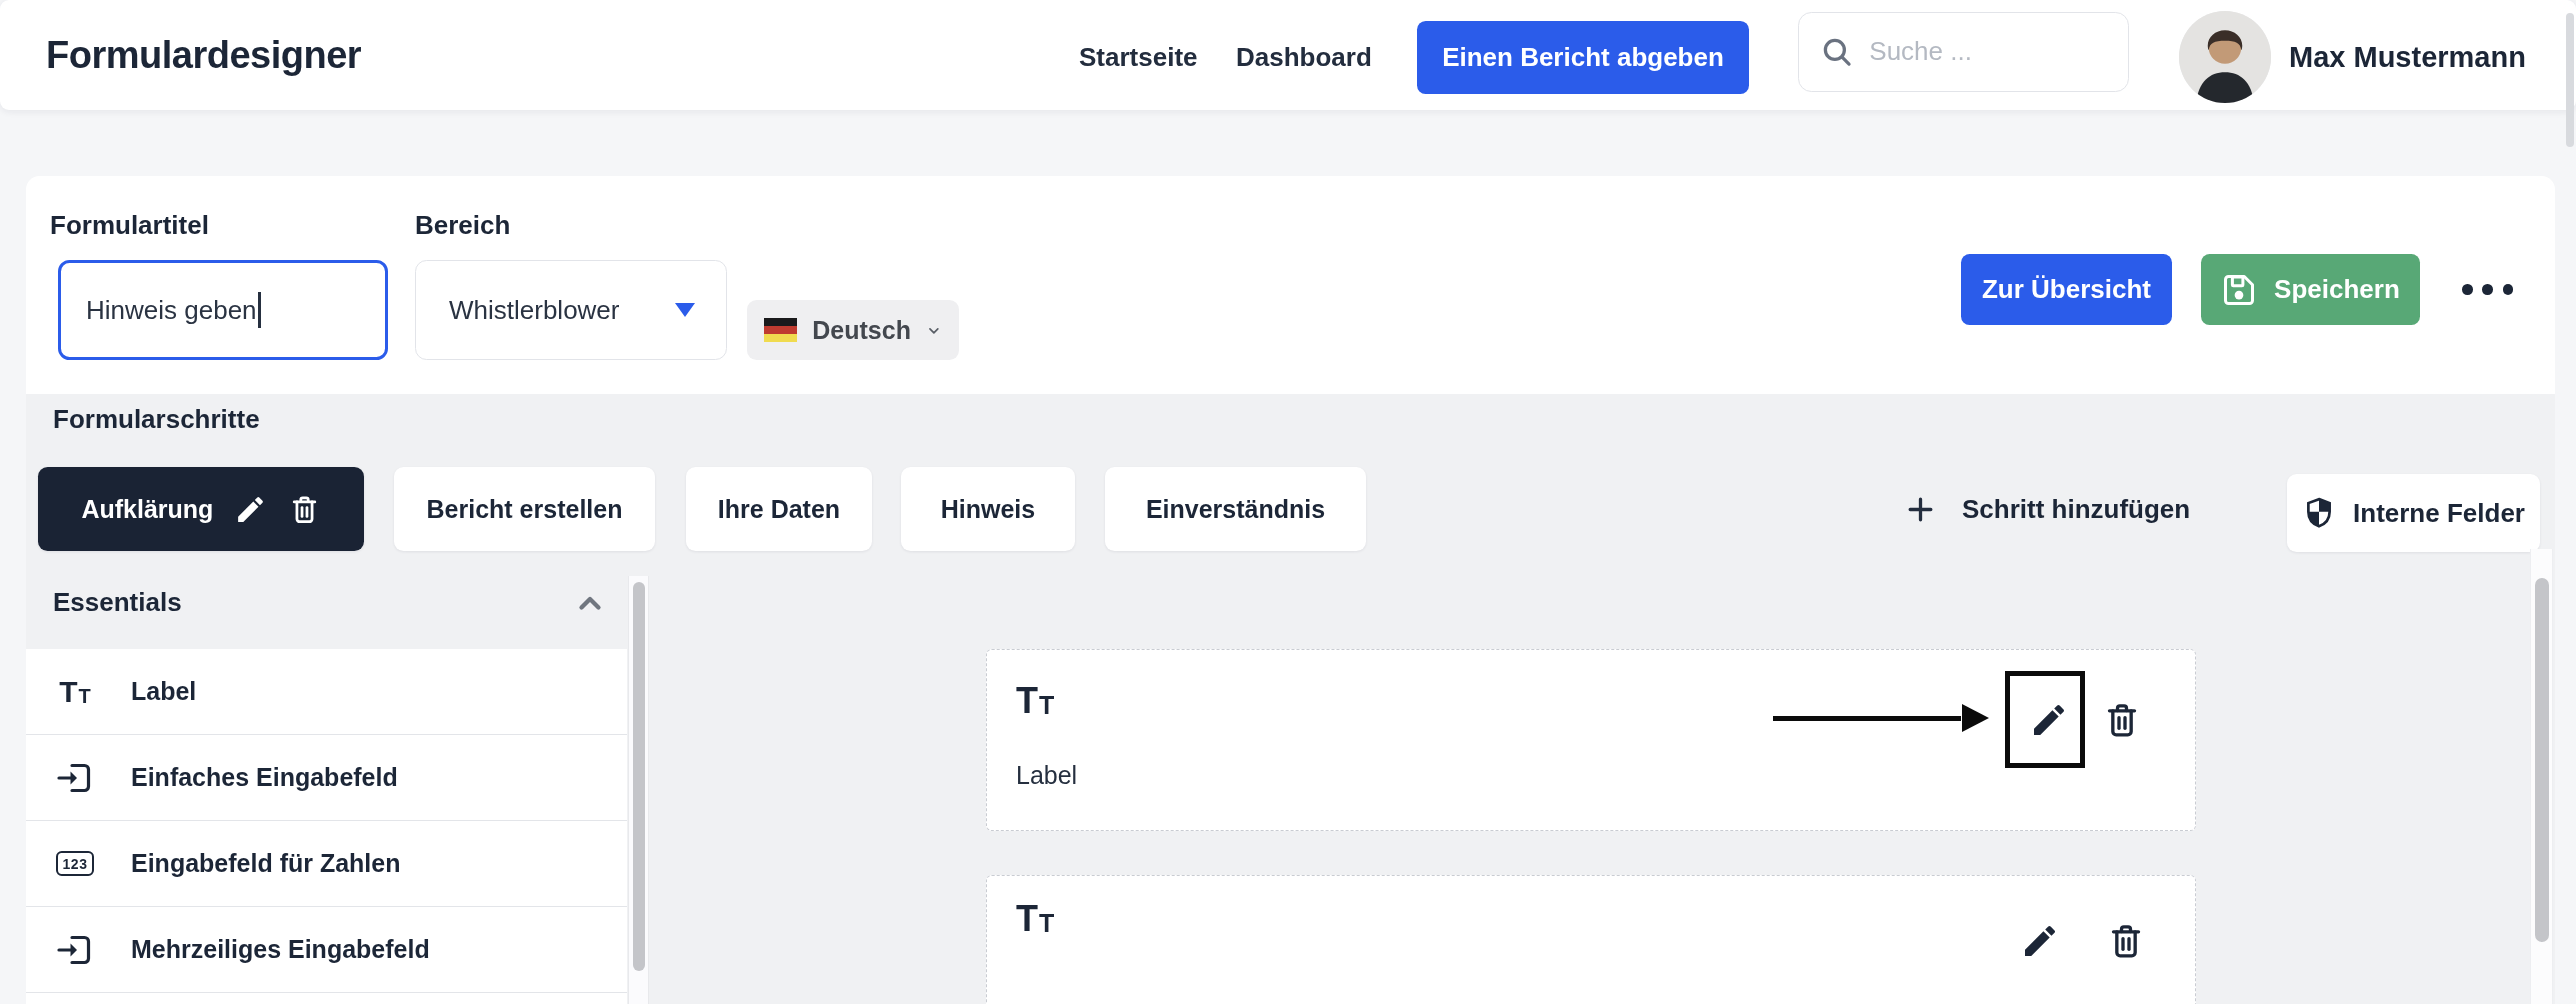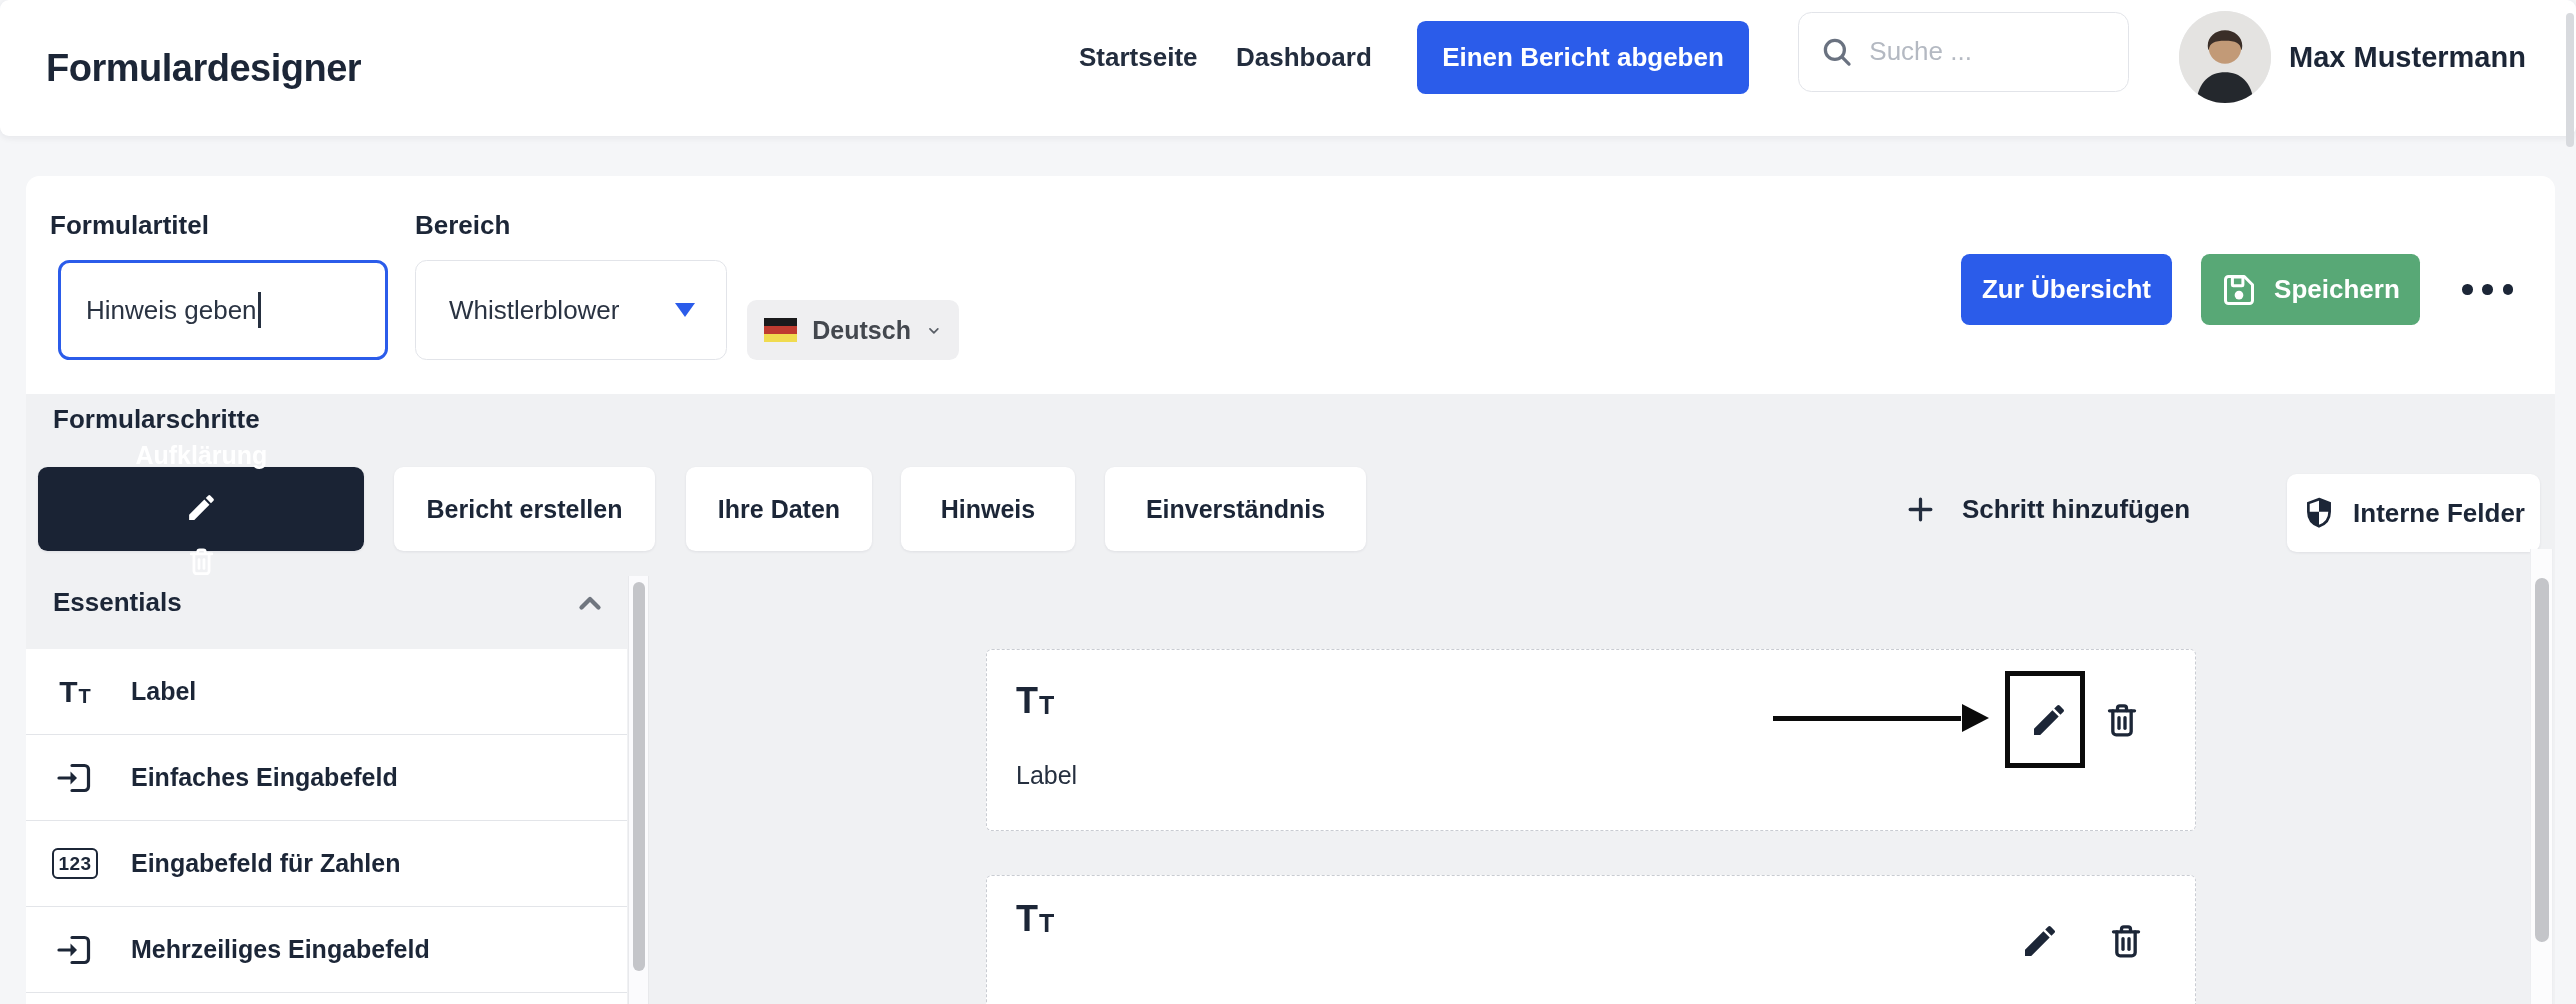--- a/index.html
+++ b/index.html
@@ -13,21 +13,21 @@
     --muted:#6A7280;
     --placeholder:#B4B9C2;
     --thumb:#C4C5C9;
   }
   *{margin:0;padding:0;box-sizing:border-box;}
   html,body{width:2576px;height:1005px;overflow:hidden;}
   body{font-family:"Liberation Sans","DejaVu Sans",sans-serif;background:var(--page);color:var(--navy);}
   #app{position:relative;width:2576px;height:1005px;overflow:hidden;}
 
   
-  .header{position:absolute;left:0;top:0;width:2576px;height:136px;background:#fff;
+  .header{position:absolute;left:0;top:0;width:2576px;height:110px;background:#fff;
           box-shadow:0 1.9px 7.7px rgba(25,35,55,.07);z-index:40;border-radius:9px;}
   .app-title{position:absolute;left:46px;top:50%;transform:translateY(-50%);
              font-size:38px;font-weight:700;letter-spacing:-0.5px;color:var(--navy);}
   .nav-link{position:absolute;top:0;height:115px;display:flex;align-items:center;
             font-size:26px;font-weight:600;color:#232D3E;cursor:pointer;}
   .nav-startseite{left:1079px;}
   .nav-dashboard{left:1236px;}
   .report-btn{position:absolute;left:1417px;top:21px;width:332px;height:73px;border:none;border-radius:8.6px;
               background:var(--blue);color:#fff;font-size:26px;font-weight:600;
               font-family:inherit;display:flex;align-items:center;justify-content:center;cursor:pointer;}
@@ -93,21 +93,21 @@
   .palette-item{height:86px;background:#fff;border-bottom:1.9px solid var(--line);display:flex;
                 align-items:center;padding-left:27px;gap:34px;cursor:pointer;}
   .palette-item.partial{height:36px;border-bottom:none;}
   .palette-label{font-size:25px;font-weight:700;color:var(--navy);}
   .icon-box{width:44px;display:flex;align-items:center;justify-content:center;flex:none;}
   .tt-icon{display:flex;align-items:baseline;color:var(--navy);font-weight:700;line-height:1;}
   .tt-icon .t-big{font-size:30px;}
   .tt-icon .t-small{font-size:20px;margin-left:1px;transform:translateY(1px);display:inline-block;}
   .tt-lg .t-big{font-size:36px;}
   .tt-lg .t-small{font-size:25px;}
-  .num-icon{border:2.9px solid var(--navy);border-radius:5.7px;padding:3.8px 4.8px;font-size:19px;font-weight:700;
+  .num-icon{border:2.9px solid var(--navy);border-radius:5.7px;padding:3.8px 4.8px;font-size:14px;font-weight:700;
             color:var(--navy);line-height:1;letter-spacing:0.5px;}
   .sb-scroll{position:absolute;left:602px;top:182px;width:21px;height:429px;background:#FBFBFD;
              border-left:1px solid #E8E9EC;border-right:1px solid #E8E9EC;}
   .sb-scroll .thumb{position:absolute;left:3.8px;top:5.7px;width:12.4px;height:389px;border-radius:6.7px;background:var(--thumb);cursor:grab;}
   .main-scroll{position:absolute;left:2504px;top:155px;width:23px;height:455px;background:#FCFCFD;
                border-left:1px solid #EDEEF1;border-right:1px solid #EDEEF1;}
   .main-scroll .thumb{position:absolute;left:3.8px;top:29px;width:14.4px;height:364px;border-radius:7.7px;background:var(--thumb);cursor:grab;}
 
   
   .canvas-el{position:absolute;left:960px;width:1210px;background:#fff;border:1.9px dashed #C9CCD2;border-radius:5.7px;}
@@ -209,21 +209,21 @@
           <i></i>
           <i></i>
         </div>
     </div>
   </div>
 
   <div class="workspace">
 
     <div class="steps-title">Formularschritte</div>
 
-    <div class="step active" style="left:12.4px;width:326px;flex-direction:column;">
+    <div class="step active" style="left:12.4px;width:326px;">
       <span>Aufklärung</span>
       <span class="step-icon">
         <svg width="33" height="33" viewBox="0 0 24 24" fill="#fff">
           <path d="M3 17.25V21h3.75L17.81 9.94l-3.75-3.75L3 17.25zM20.71 7.04c.39-.39.39-1.02 0-1.41l-2.34-2.34a1 1 0 0 0-1.41 0l-1.83 1.83 3.75 3.75 1.83-1.83z"></path>
         </svg>
       </span>
       <span class="step-icon">
         <svg width="33" height="33" viewBox="0 0 24 24" fill="none" stroke="#fff" stroke-width="2" stroke-linecap="round" stroke-linejoin="round">
           <path d="M4.5 6.5h15"></path>
             <path d="M9.3 6.3V4.9c0-.8.6-1.4 1.4-1.4h2.6c.8 0 1.4.6 1.4 1.4v1.4"></path>

